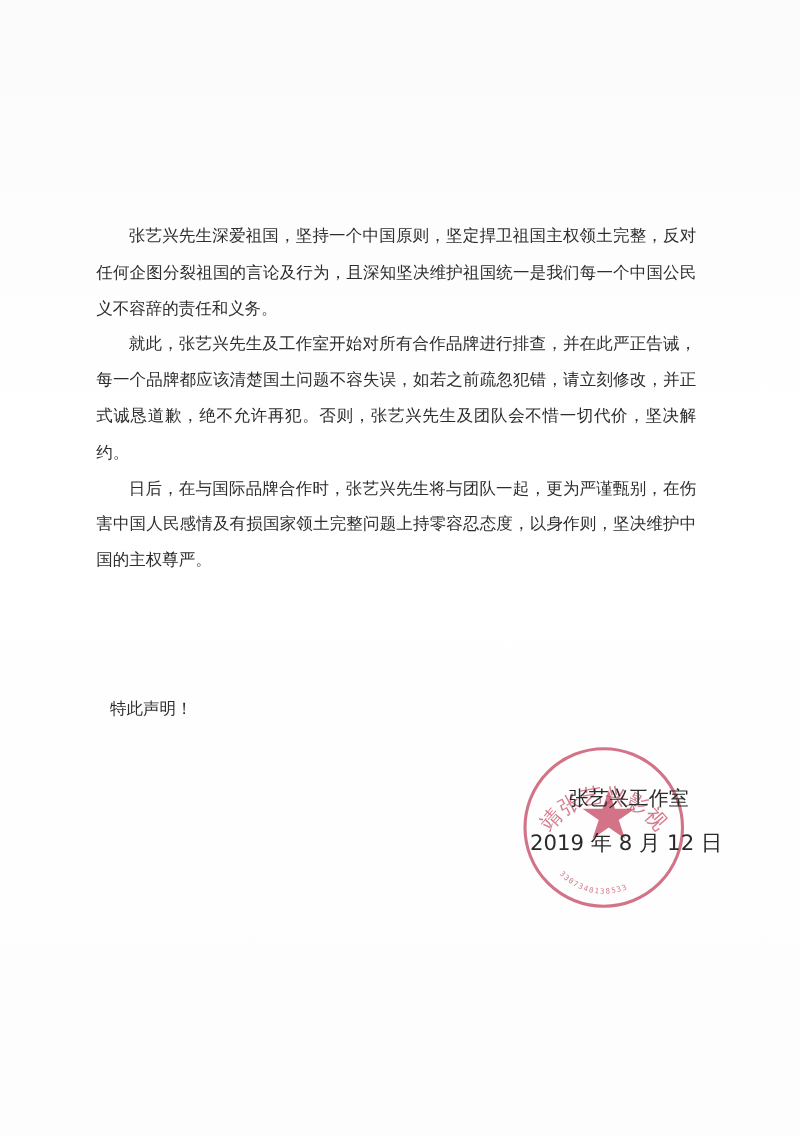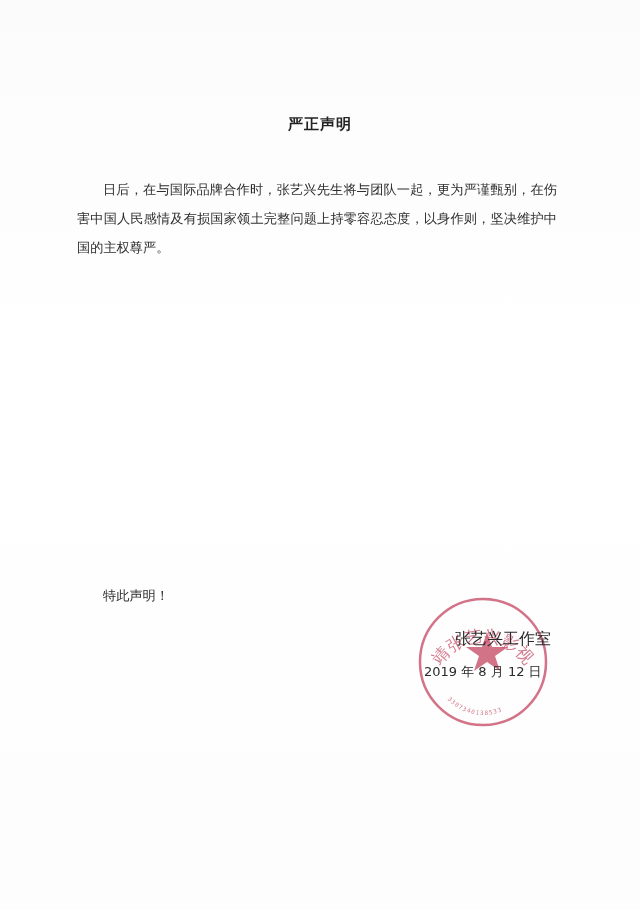--- a/index.html
+++ b/index.html
@@ -40,65 +40,65 @@
       line-height: 28.8px;
       color: #2d2d2d;
     }
     .para {
       margin: 0;
       text-indent: 26px;
       text-align: justify;
     }
     .closing {
       position: absolute;
-      left: 103px;
+      left: 88px;
       top: 558px;
       font-size: 13.2px;
       color: #2d2d2d;
-      margin-top: 29px;
     }
     .stamp {
       position: absolute;
       left: 416px;
       top: 595px;
       width: 134px;
       height: 134px;
     }
     .signature {
       position: absolute;
       left: 455px;
       top: 629px;
       font-size: 16px;
       color: #2a2a2a;
     }
     .date {
       position: absolute;
       left: 424px;
       top: 663px;
-      font-size: 13px;
+      font-size: 17px;
       color: #2a2a2a;
     }
     .watermark {
       position: absolute;
       left: 500px;
       top: 866px;
       font-size: 17px;
       color: #ffffff;
       text-shadow: 1px 1px 0 #555, -1px 0 0 #777, 0 -1px 0 #888, 1px 0 1px #444;
       letter-spacing: 0px;
     }
   </style>
 </head>
 <body>
 
 <div class="page">
 
-  <div class="title">严正声明</div>
 
   <div class="body">
+    <p class="para">张艺兴先生深爱祖国，坚持一个中国原则，坚定捍卫祖国主权领土完整，反对任何企图分裂祖国的言论及行为，且深知坚决维护祖国统一是我们每一个中国公民义不容辞的责任和义务。</p>
+    <p class="para">就此，张艺兴先生及工作室开始对所有合作品牌进行排查，并在此严正告诫，每一个品牌都应该清楚国土问题不容失误，如若之前疏忽犯错，请立刻修改，并正式诚恳道歉，绝不允许再犯。否则，张艺兴先生及团队会不惜一切代价，坚决解约。</p>
     <p class="para">日后，在与国际品牌合作时，张艺兴先生将与团队一起，更为严谨甄别，在伤害中国人民感情及有损国家领土完整问题上持零容忍态度，以身作则，坚决维护中国的主权尊严。</p>
   </div>
 
   <div class="closing">特此声明！</div>
 
   <svg class="stamp" viewBox="0 0 134 134" xmlns="http://www.w3.org/2000/svg">
     <defs>
       <path id="arcTop" d="M 20 80 A 50 50 0 0 1 114 80"></path>
       <path id="arcBottom" d="M 28 100 A 48 48 0 0 0 106 100"></path>
     </defs>

